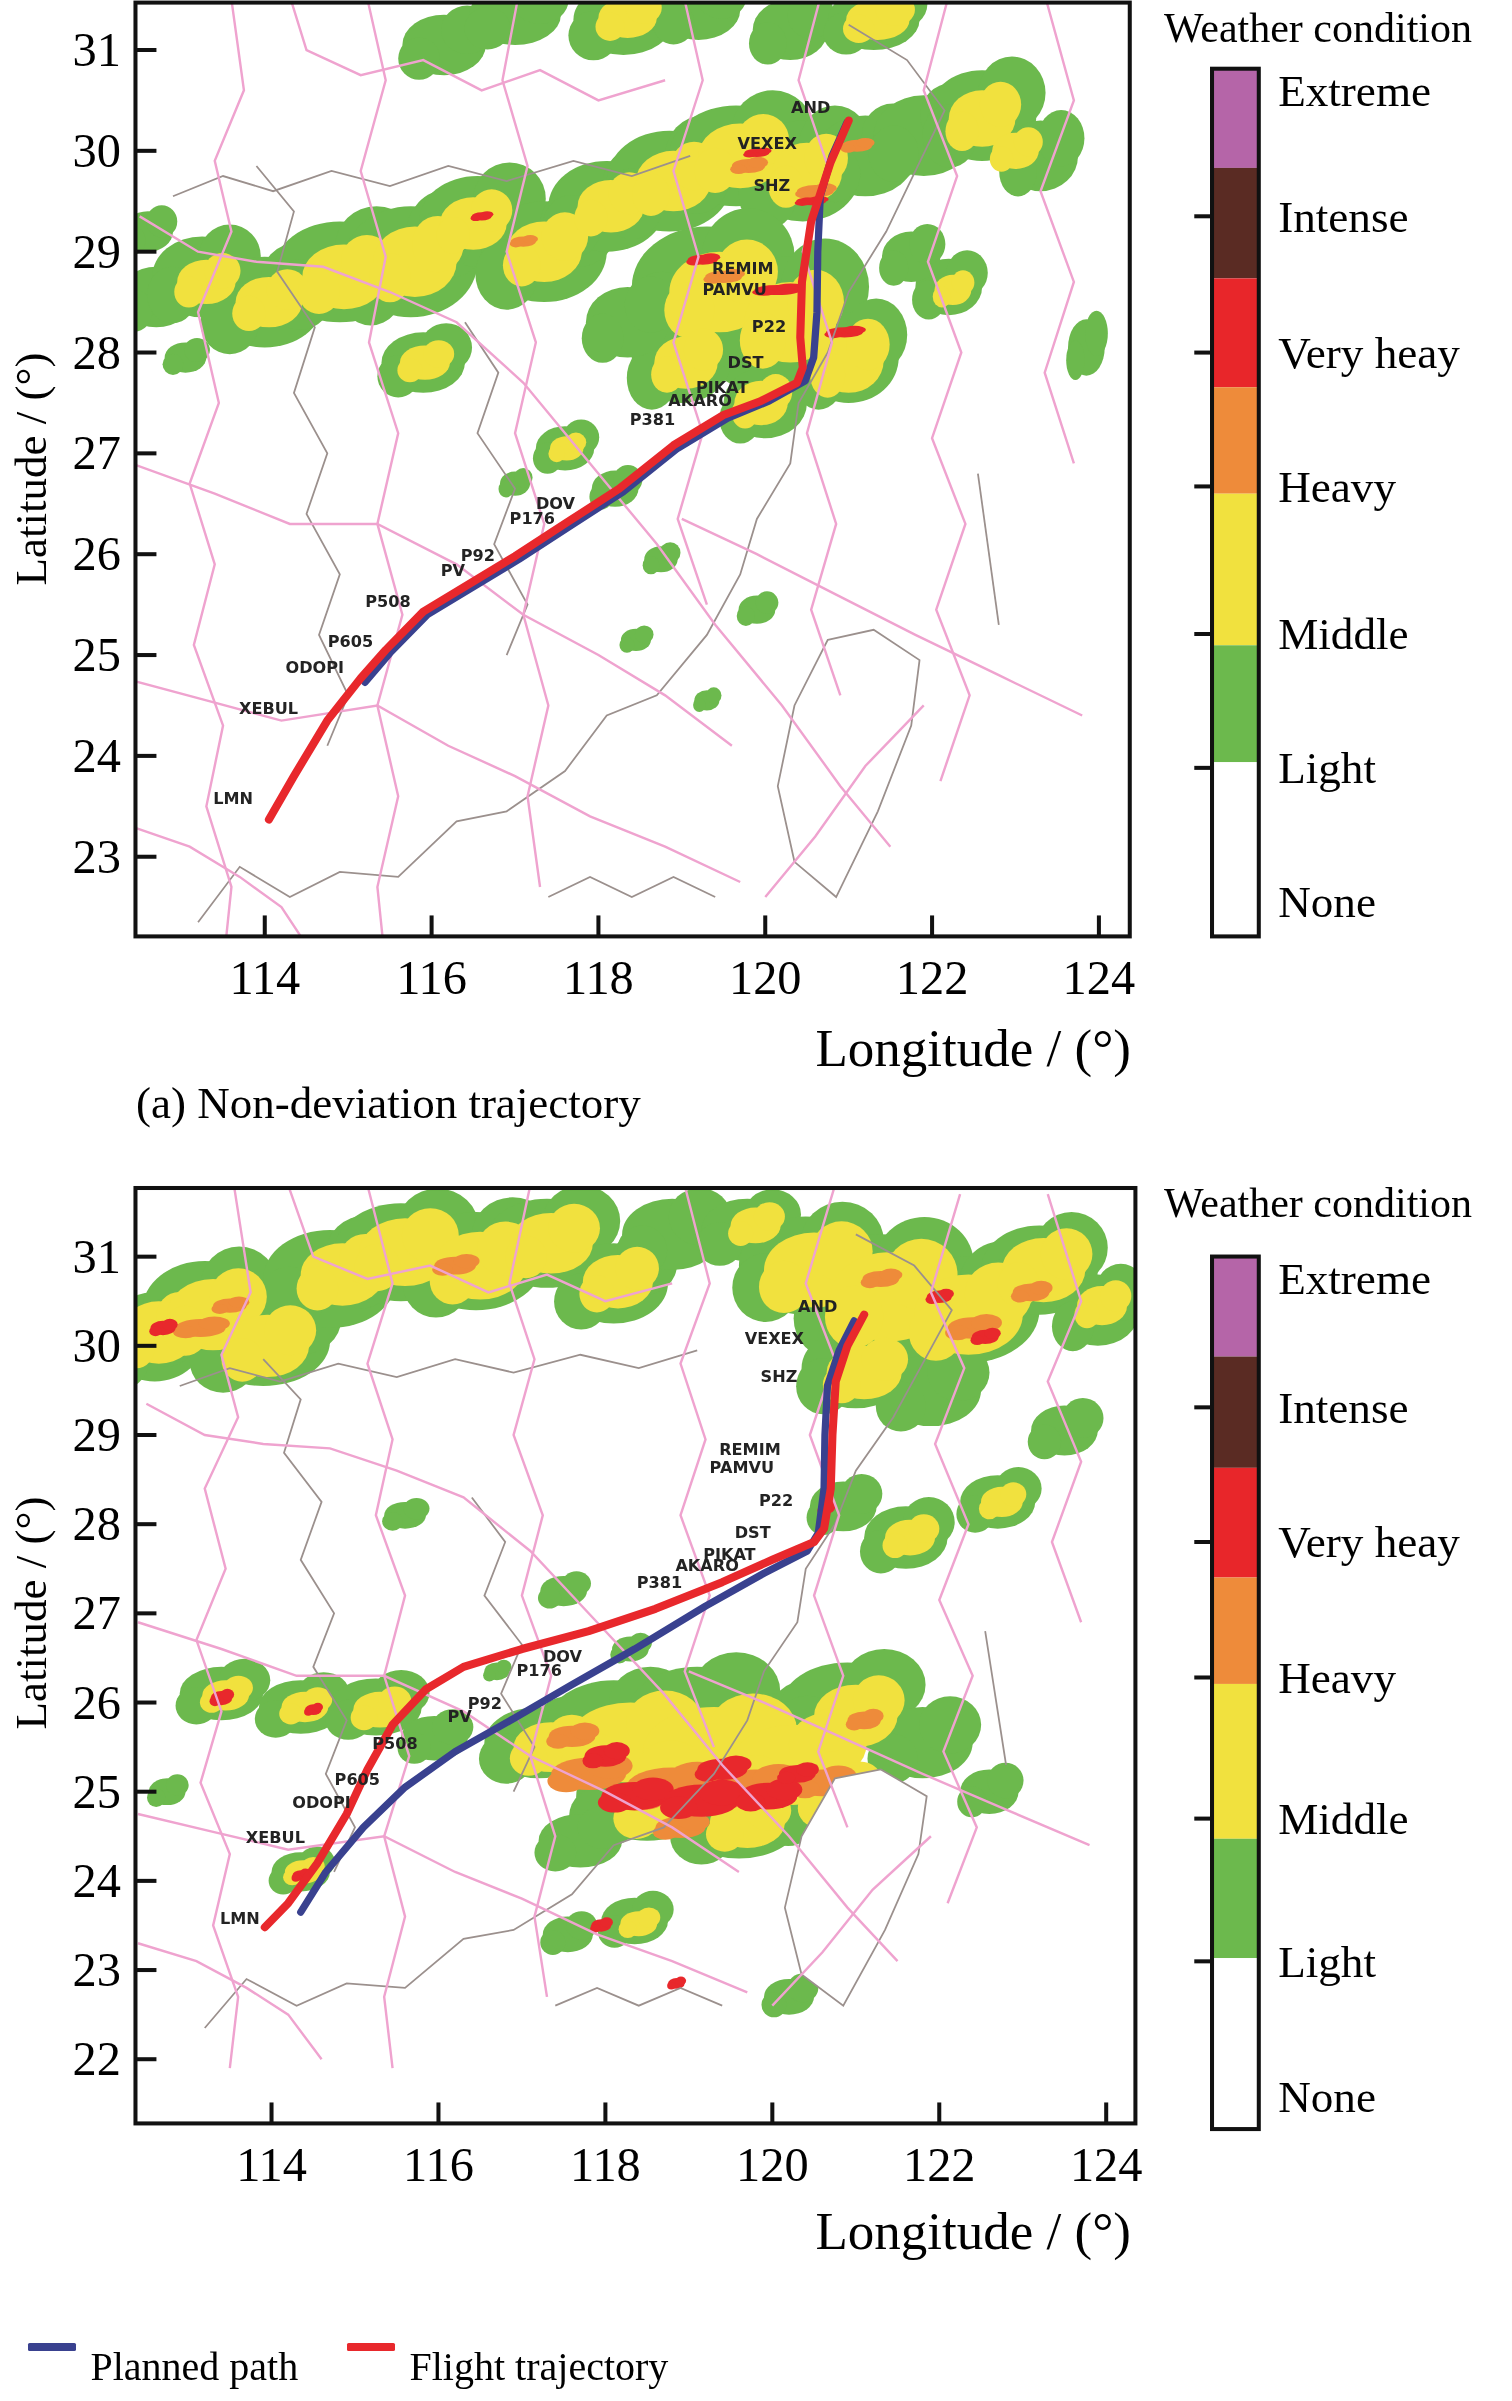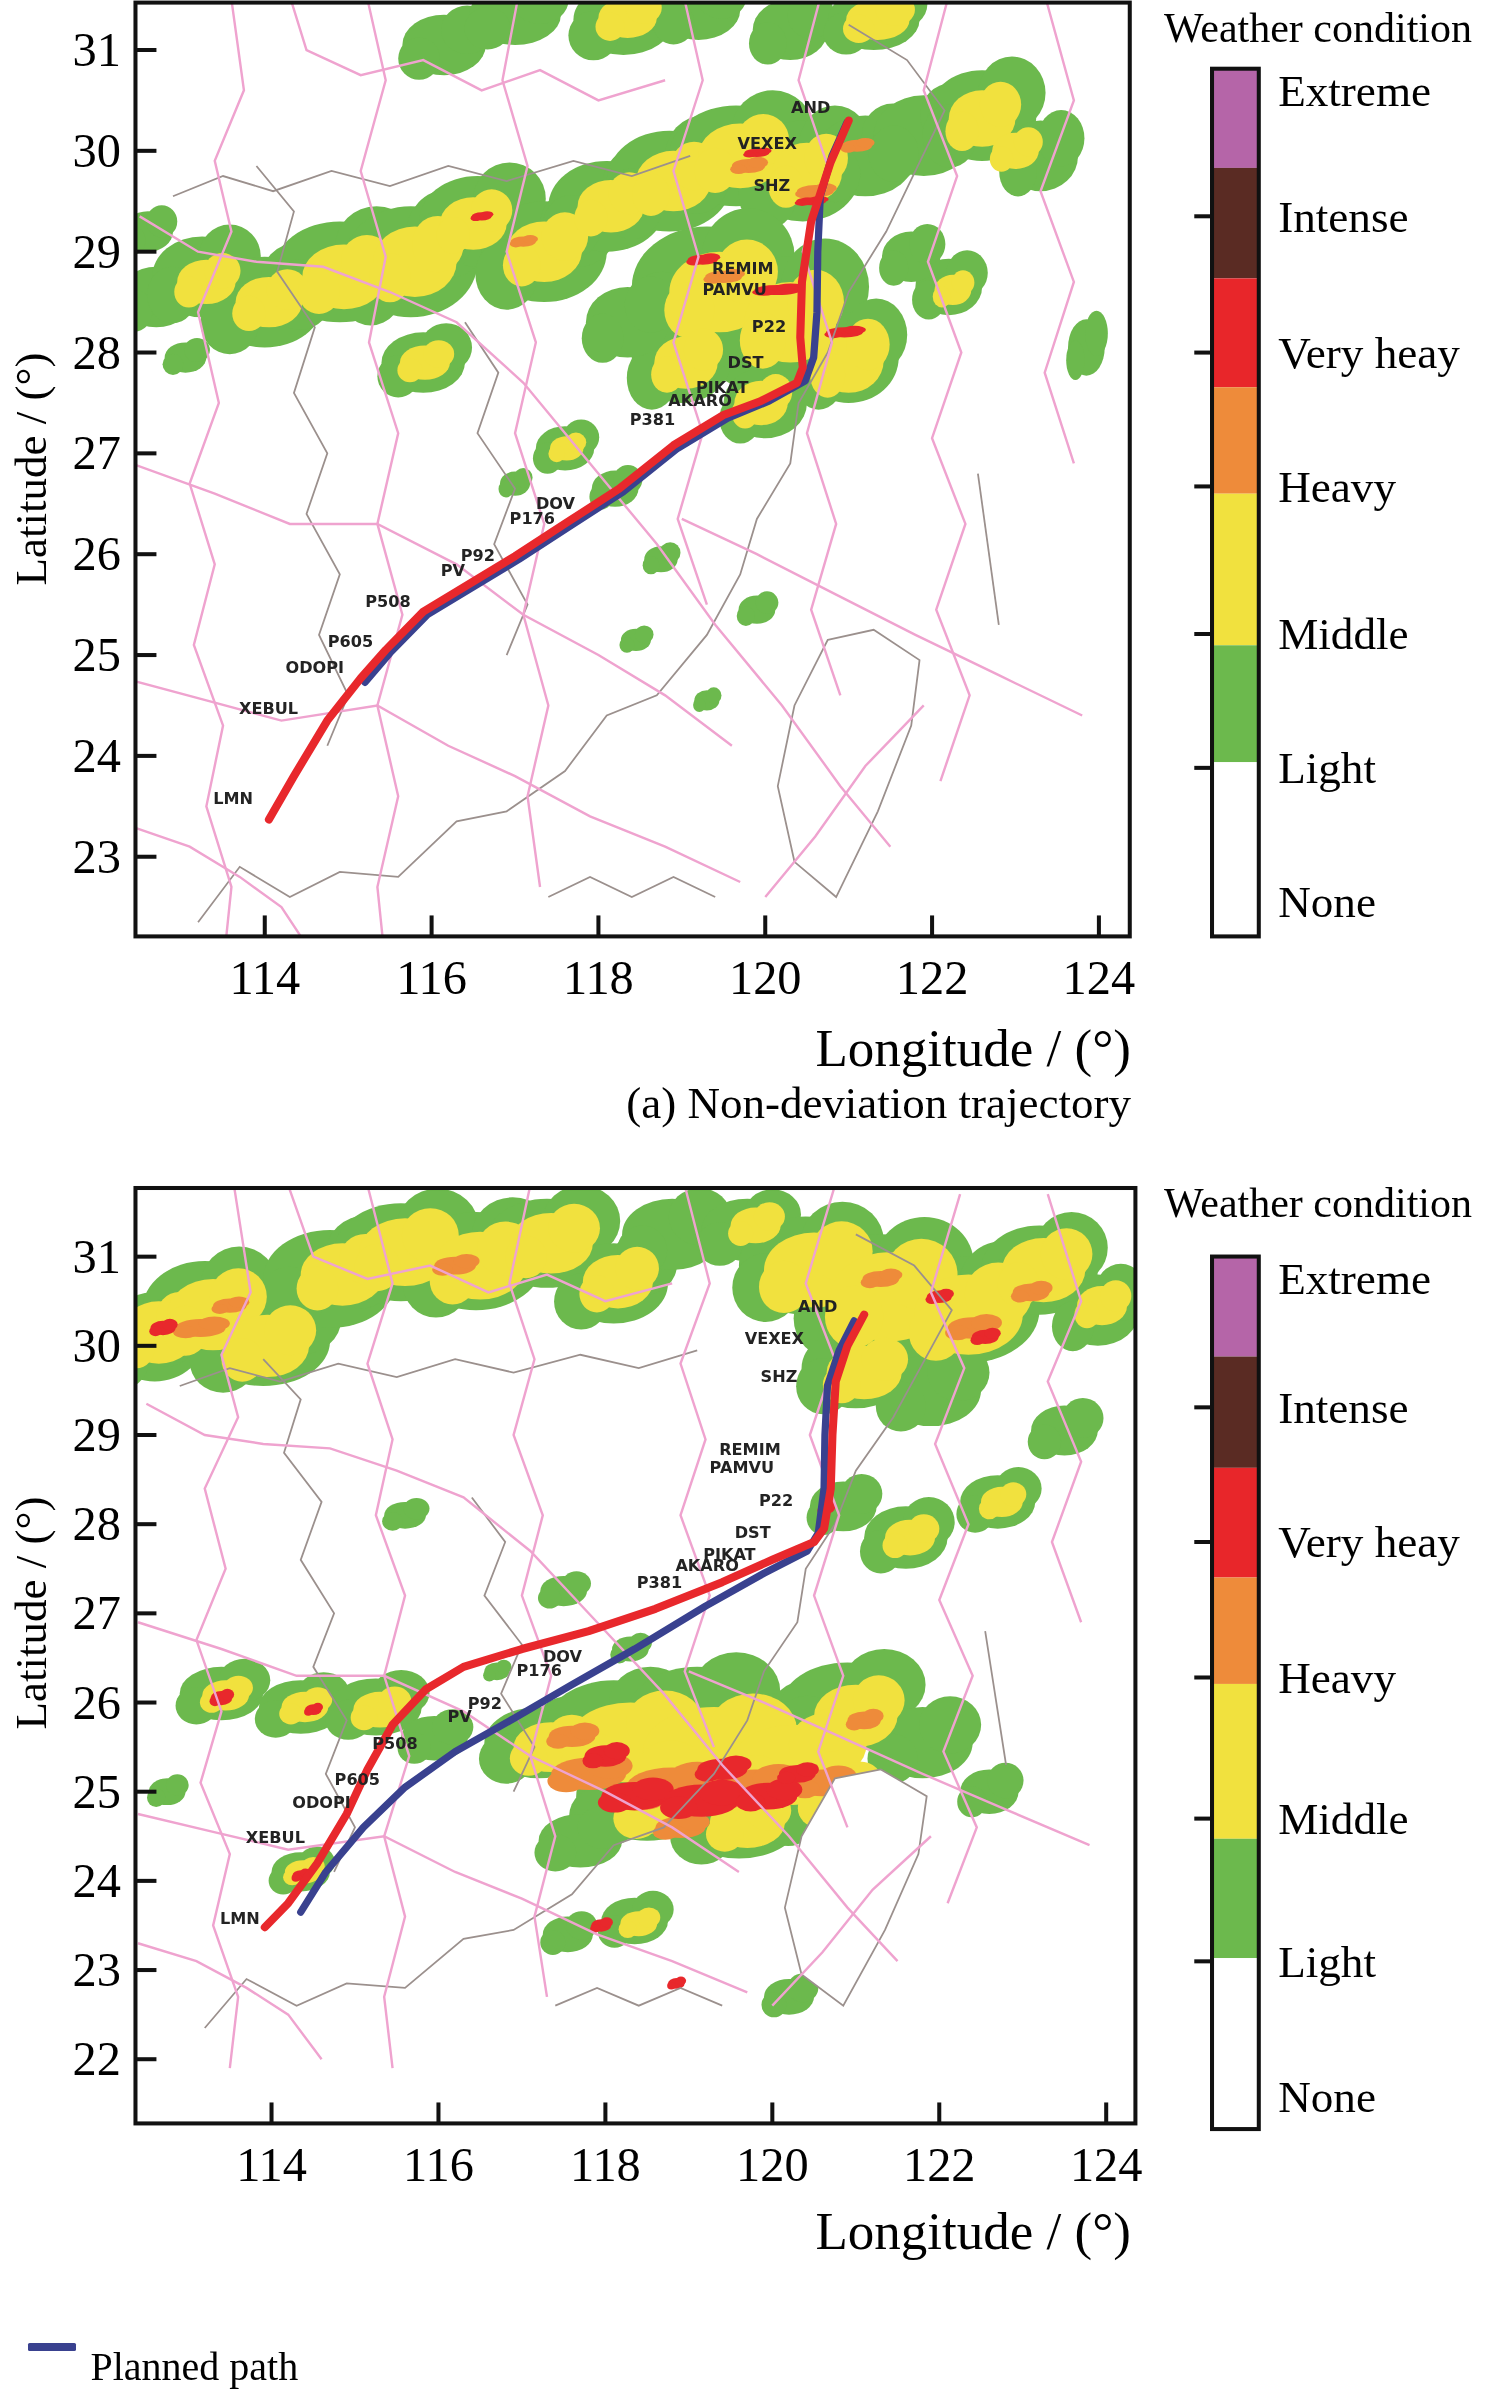--- a/index.html
+++ b/index.html
@@ -2,21 +2,21 @@
 <html style="font-size:13px"><head>
 <meta charset="utf-8">
 <style>
   html,body{margin:0;padding:0;background:#fff;}
   #figure{position:relative;width:1512px;height:2401px;background:#fff;overflow:hidden;
           font-family:"Liberation Serif","DejaVu Serif",serif;color:#000;}
   #fig{position:absolute;left:0;top:0;}
   .ylab{position:absolute;left:-211px;width:484px;text-align:center;font-size:45px;
         transform:rotate(-90deg);white-space:nowrap;}
   .xlab{position:absolute;left:136px;width:995px;text-align:right;font-size:53px;white-space:nowrap;}
-  .cap{position:absolute;left:136px;width:995px;text-align:right;font-size:45px;white-space:nowrap;}
+  .cap{position:absolute;left:136px;width:995px;text-align:left;font-size:45px;white-space:nowrap;}
   .cbtitle{position:absolute;left:1164px;width:390px;font-size:42px;white-space:nowrap;}
   .legend-item{position:absolute;display:flex;align-items:flex-start;gap:14.5px;font-size:40px;white-space:nowrap;}
   .swatch{display:inline-block;width:48px;height:8px;border-radius:1.6px;background:#888;}
 </style>
 </head>
 <body>
 
 <div id="figure">
 
   <svg id="fig" width="1512" height="2401" viewBox="0 0 1875 2977">
@@ -1116,14 +1116,18 @@
   <div class="cbtitle" style="top:4px">Weather condition</div>
 
   <div class="ylab" style="top:1587px">Latitude / (°)</div>
   <div class="xlab" style="top:2201px">Longitude / (°)</div>
   <div class="cbtitle" style="top:1179px">Weather condition</div>
 
   <div class="legend-item" style="left:28px;top:2343px">
     <span class="swatch" style="background: rgb(57, 65, 143);"></span>
     <span>Planned path</span>
   </div>
+  <div class="legend-item" style="left:347px;top:2343px">
+    <span class="swatch" style="background: rgb(232, 40, 44);"></span>
+    <span>Flight trajectory</span>
+  </div>
 </div>
 
 
 </body></html>

